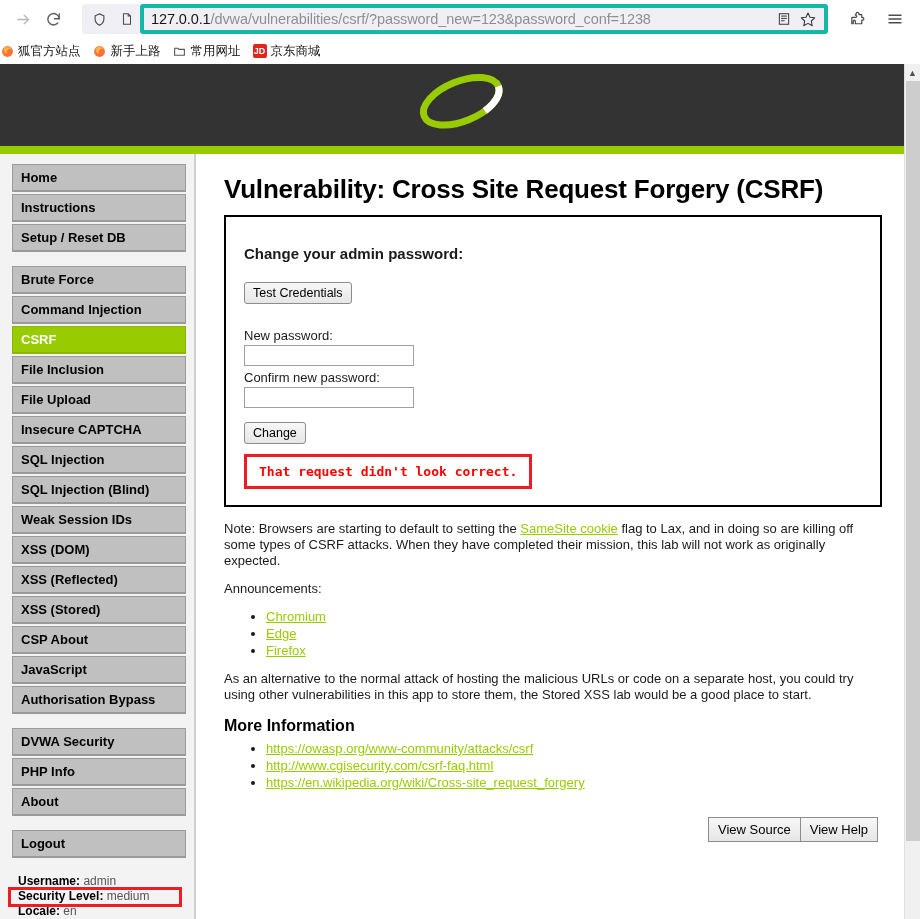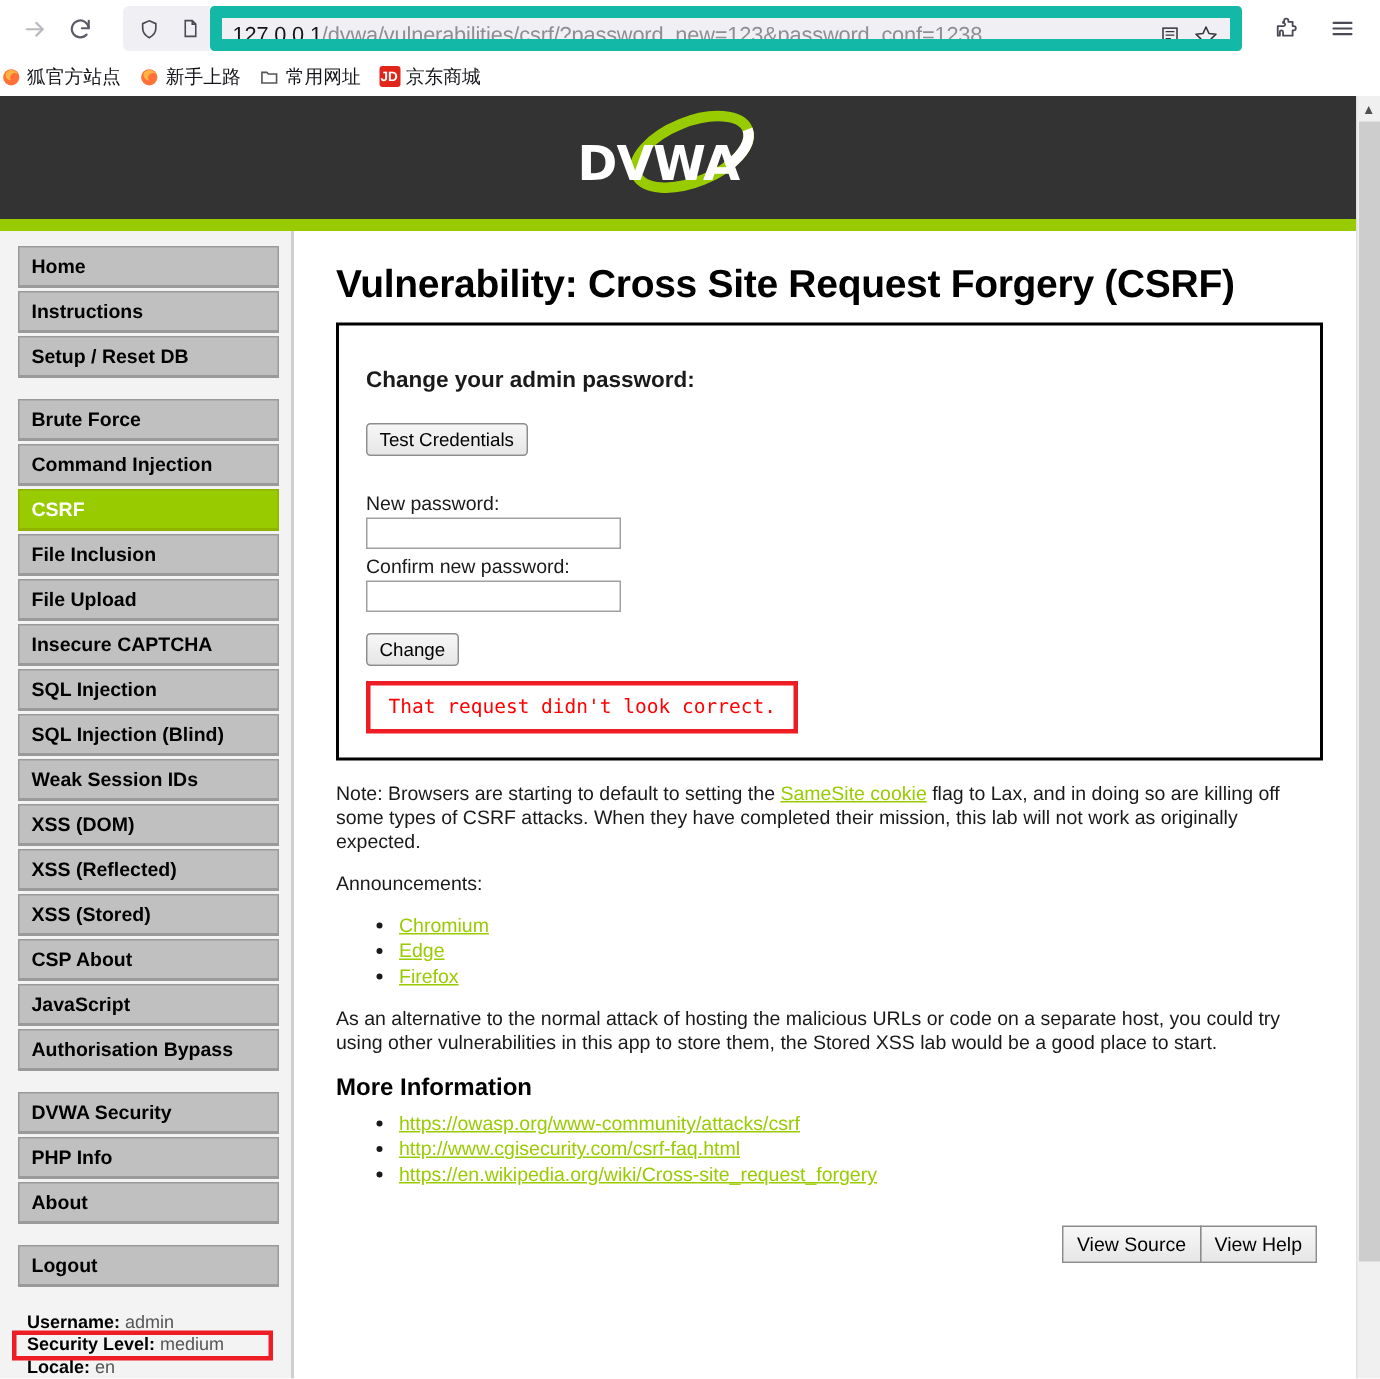--- a/index.html
+++ b/index.html
@@ -48,24 +48,24 @@
   }
   #urlbar-left-icons .ic {
     width: 26px; height: 26px;
     display: flex; align-items: center; justify-content: center;
     color: #4a4a55;
   }
   #urlbar {
     flex: 1 1 auto;
     height: 30px;
     background: #f0f0f4;
-    border: 8px solid #14b8a6;
+    border: 4px solid #14b8a6;
     border-radius: 3px;
     display: flex;
-    align-items: flex-start;
+    align-items: center;
     padding: 0 4px 0 7px;
     overflow: hidden;
     min-width: 0;
   }
   #url-text {
     flex: 1 1 auto;
     white-space: nowrap;
     overflow: hidden;
     font-size: 14.5px;
     color: #8d8d95;
@@ -281,21 +281,21 @@
   }
   #change-btn-row { margin-top: 14px; }
   #error-msg {
     display: inline-block;
     margin-top: 10px;
     border: 3px solid #ee1c25;
     padding: 7px 12px;
     color: #ff0000;
     font-family: "DejaVu Sans Mono", monospace;
     font-size: 13px;
-    font-weight: normal;
+    font-weight: bold;
     background: #ffffff;
   }
   .note-p { margin: 0 0 12px 0; line-height: 16px; font-size: 13px; }
   .lnk { color: #9c0; text-decoration: underline; }
   ul.dvwa-list { margin: 2px 0 12px 0; padding-left: 42px; }
   ul.dvwa-list li { margin: 1px 0; line-height: 16px; }
   #source-help {
     display: flex;
     justify-content: flex-end;
     margin-top: 26px;
@@ -408,21 +408,20 @@
   <div id="page">
 
     <div id="dvwa-header">
       <div id="dvwa-logo">
         <svg width="150" height="66" viewBox="0 0 150 66" style="position:absolute;left:0;top:0;">
           <g transform="rotate(-22 75 33)">
             <ellipse cx="85" cy="33" rx="40" ry="20" fill="none" stroke="#9c0" stroke-width="7"></ellipse>
             <ellipse cx="85" cy="33" rx="40" ry="20" fill="none" stroke="#ffffff" stroke-width="7" stroke-dasharray="60 200" stroke-dashoffset="30"></ellipse>
           </g>
         </svg>
-        <div class="word">DVWA</div>
       </div>
     </div>
     <div id="green-bar"></div>
 
     <div id="body-wrap">
 
       <div id="sidebar">
         <div id="menu-groups">
             <div class="menu-group">
               <a class="menu-item" href="#">Home</a>

